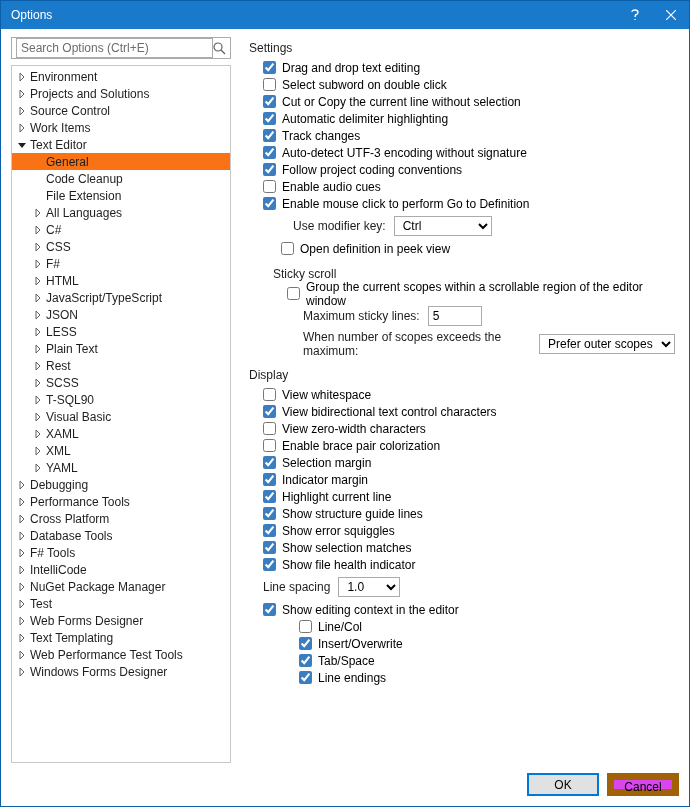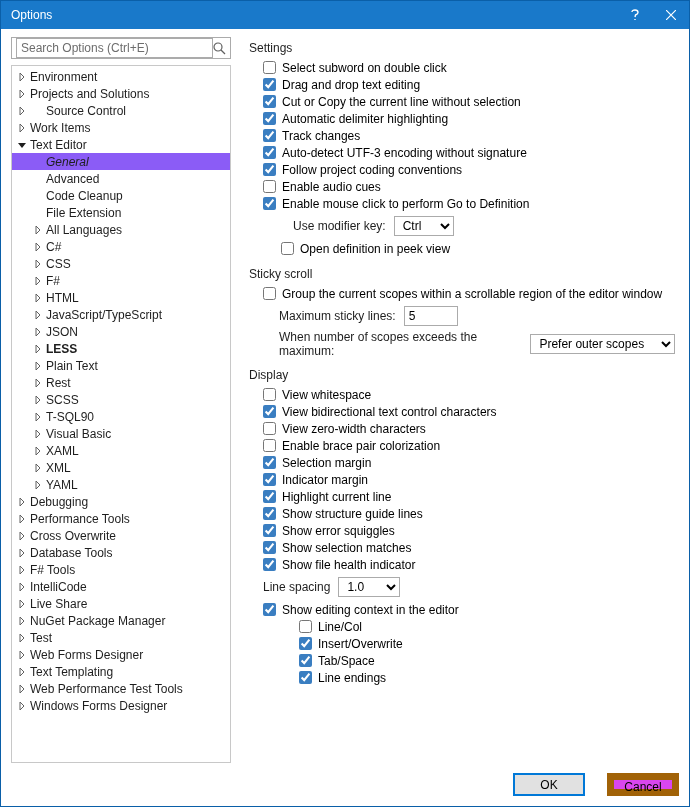--- a/index.html
+++ b/index.html
@@ -10,39 +10,39 @@
 .titlebar-btn svg { stroke: #fff; }
 .body { flex: 1; display: flex; flex-direction: column; padding: 8px 10px 10px 10px; overflow: hidden; }
 .main { flex: 1; display: flex; gap: 18px; overflow: hidden; }
 .left { width: 220px; display: flex; flex-direction: column; }
 .search-wrap { border: 1px solid #ababab; height: 22px; display: flex; align-items: center; padding: 0 4px; margin-bottom: 6px; }
 .search-wrap input { border: none; outline: none; flex: 1; font-size: 12px; }
 .search-wrap input::placeholder { color: #6d6d6d; }
 .tree-wrap { flex: 1; border: 1px solid #c8c8c8; overflow-y: scroll; position: relative; }
 .tree { padding: 2px 0; }
 .tree-item { display: flex; align-items: center; height: 17px; padding-left: 4px; cursor: default; white-space: nowrap; }
-.tree-item.selected { background: #8b5cf6; font-style: italic; }
+.tree-item.selected { background: #f97316; }
 .expander { width: 12px; height: 12px; display: flex; align-items: center; justify-content: center; margin-right: 2px; flex-shrink: 0; }
 .tree-label { color: #1e1e1e; }
 .right { flex: 1; overflow-y: auto; padding-right: 4px; }
 .section-title { color: #1e1e1e; margin-top: 4px; margin-bottom: 4px; }
 .check-row { display: flex; align-items: center; height: 17px; }
 .check-row input[type=checkbox] { margin-right: 6px; width: 13px; height: 13px; accent-color: #3a7ec1; }
 .indent1 { padding-left: 14px; }
 .indent2 { padding-left: 32px; }
 .indent3 { padding-left: 50px; }
 .field-row { display: flex; align-items: center; gap: 8px; margin: 4px 0 4px 14px; }
 .field-row label { color: #1e1e1e; }
 select, input[type=text] { border: 1px solid #ababab; height: 20px; padding: 0 4px; background: #fff; }
 select { min-width: 60px; }
 .sticky-max input { width: 54px; }
 .scopes-row select { width: 152px; }
-.sticky-group { margin-top: 10px; }
+.sticky-group { margin-top: 10px; margin-left: 24px; }
 .display-group { margin-top: 10px; }
-.footer { display: flex; justify-content: flex-end; gap: 22px; padding-top: 10px; }
+.footer { display: flex; justify-content: flex-end; gap: 8px; padding-top: 10px; }
 .btn { width: 72px; height: 23px; border: 7px solid #a16207; background: #d946ef; cursor: pointer; }
 .btn.primary { border: 2px solid #0078d7; background: #e1e1e1; }
 </style>
 </head>
 <body>
 
 <div class="titlebar">
   <span class="titlebar-title">Options</span>
   <div class="titlebar-btn">
     <svg width="10" height="12" viewBox="0 0 10 12">
@@ -77,21 +77,21 @@
               <span class="tree-label">Environment</span>
             </div>
             <div class="tree-item" style="padding-left: 4px;">
               <span class="expander">
                 <svg width="8" height="8" viewBox="0 0 8 8">
                   <path d="M2 0 L6 4 L2 8 Z" fill="none" stroke="#606060" stroke-width="1"></path>
                 </svg>
               </span>
               <span class="tree-label">Projects and Solutions</span>
             </div>
-            <div class="tree-item" style="padding-left: 4px; gap: 16px;">
+            <div class="tree-item" style="padding-left: 4px;">
               <span class="expander">
                 <svg width="8" height="8" viewBox="0 0 8 8">
                   <path d="M2 0 L6 4 L2 8 Z" fill="none" stroke="#606060" stroke-width="1"></path>
                 </svg>
               </span>
               <span class="tree-label">Source Control</span>
             </div>
             <div class="tree-item" style="padding-left: 4px;">
               <span class="expander">
                 <svg width="8" height="8" viewBox="0 0 8 8">
@@ -107,24 +107,20 @@
                 </svg>
               </span>
               <span class="tree-label">Text Editor</span>
             </div>
             <div class="tree-item selected" style="padding-left: 20px;">
               <span class="expander"></span>
               <span class="tree-label">General</span>
             </div>
             <div class="tree-item" style="padding-left: 20px;">
               <span class="expander"></span>
-              <span class="tree-label">Advanced</span>
-            </div>
-            <div class="tree-item" style="padding-left: 20px;">
-              <span class="expander"></span>
               <span class="tree-label">Code Cleanup</span>
             </div>
             <div class="tree-item" style="padding-left: 20px;">
               <span class="expander"></span>
               <span class="tree-label">File Extension</span>
             </div>
             <div class="tree-item" style="padding-left: 20px;">
               <span class="expander">
                 <svg width="8" height="8" viewBox="0 0 8 8">
                   <path d="M2 0 L6 4 L2 8 Z" fill="none" stroke="#606060" stroke-width="1"></path>
@@ -173,21 +169,21 @@
               <span class="tree-label">JavaScript/TypeScript</span>
             </div>
             <div class="tree-item" style="padding-left: 20px;">
               <span class="expander">
                 <svg width="8" height="8" viewBox="0 0 8 8">
                   <path d="M2 0 L6 4 L2 8 Z" fill="none" stroke="#606060" stroke-width="1"></path>
                 </svg>
               </span>
               <span class="tree-label">JSON</span>
             </div>
-            <div class="tree-item" style="padding-left: 20px; font-weight: bold;">
+            <div class="tree-item" style="padding-left: 20px;">
               <span class="expander">
                 <svg width="8" height="8" viewBox="0 0 8 8">
                   <path d="M2 0 L6 4 L2 8 Z" fill="none" stroke="#606060" stroke-width="1"></path>
                 </svg>
               </span>
               <span class="tree-label">LESS</span>
             </div>
             <div class="tree-item" style="padding-left: 20px;">
               <span class="expander">
                 <svg width="8" height="8" viewBox="0 0 8 8">
@@ -267,21 +263,21 @@
                 </svg>
               </span>
               <span class="tree-label">Performance Tools</span>
             </div>
             <div class="tree-item" style="padding-left: 4px;">
               <span class="expander">
                 <svg width="8" height="8" viewBox="0 0 8 8">
                   <path d="M2 0 L6 4 L2 8 Z" fill="none" stroke="#606060" stroke-width="1"></path>
                 </svg>
               </span>
-              <span class="tree-label">Cross Overwrite</span>
+              <span class="tree-label">Cross Platform</span>
             </div>
             <div class="tree-item" style="padding-left: 4px;">
               <span class="expander">
                 <svg width="8" height="8" viewBox="0 0 8 8">
                   <path d="M2 0 L6 4 L2 8 Z" fill="none" stroke="#606060" stroke-width="1"></path>
                 </svg>
               </span>
               <span class="tree-label">Database Tools</span>
             </div>
             <div class="tree-item" style="padding-left: 4px;">
@@ -292,28 +288,20 @@
               </span>
               <span class="tree-label">F# Tools</span>
             </div>
             <div class="tree-item" style="padding-left: 4px;">
               <span class="expander">
                 <svg width="8" height="8" viewBox="0 0 8 8">
                   <path d="M2 0 L6 4 L2 8 Z" fill="none" stroke="#606060" stroke-width="1"></path>
                 </svg>
               </span>
               <span class="tree-label">IntelliCode</span>
-            </div>
-            <div class="tree-item" style="padding-left: 4px;">
-              <span class="expander">
-                <svg width="8" height="8" viewBox="0 0 8 8">
-                  <path d="M2 0 L6 4 L2 8 Z" fill="none" stroke="#606060" stroke-width="1"></path>
-                </svg>
-              </span>
-              <span class="tree-label">Live Share</span>
             </div>
             <div class="tree-item" style="padding-left: 4px;">
               <span class="expander">
                 <svg width="8" height="8" viewBox="0 0 8 8">
                   <path d="M2 0 L6 4 L2 8 Z" fill="none" stroke="#606060" stroke-width="1"></path>
                 </svg>
               </span>
               <span class="tree-label">NuGet Package Manager</span>
             </div>
             <div class="tree-item" style="padding-left: 4px;">
@@ -357,26 +345,26 @@
               <span class="tree-label">Windows Forms Designer</span>
             </div>
           </div>
       </div>
     </div>
 
     <div class="right">
       <div class="section-title">Settings</div>
       <div id="settings-list">
           <div class="check-row indent1">
+            <input type="checkbox" checked="" style="">
+            <span>Drag and drop text editing</span>
+          </div>
+          <div class="check-row indent1">
             <input type="checkbox" style="">
             <span>Select subword on double click</span>
-          </div>
-          <div class="check-row indent1">
-            <input type="checkbox" checked="" style="">
-            <span>Drag and drop text editing</span>
           </div>
           <div class="check-row indent1">
             <input type="checkbox" checked="" style="">
             <span>Cut or Copy the current line without selection</span>
           </div>
           <div class="check-row indent1">
             <input type="checkbox" checked="" style="">
             <span>Automatic delimiter highlighting</span>
           </div>
           <div class="check-row indent1">
@@ -395,21 +383,21 @@
             <input type="checkbox" style="">
             <span>Enable audio cues</span>
           </div>
           <div class="check-row indent1">
             <input type="checkbox" checked="" style="">
             <span>Enable mouse click to perform Go to Definition</span>
           </div>
         </div>
       <div class="field-row indent1" style="margin-left:30px;">
         <label>Use modifier key:</label>
-        <select style="width:60px;"><option>Ctrl</option></select>
+        <select style="width:98px;"><option>Ctrl</option></select>
       </div>
       <div class="check-row indent2">
         <input type="checkbox" style="">
         <span>Open definition in peek view</span>
       </div>
 
       <div class="sticky-group">
         <div class="section-title">Sticky scroll</div>
         <div class="check-row indent1">
           <input type="checkbox" style="">

